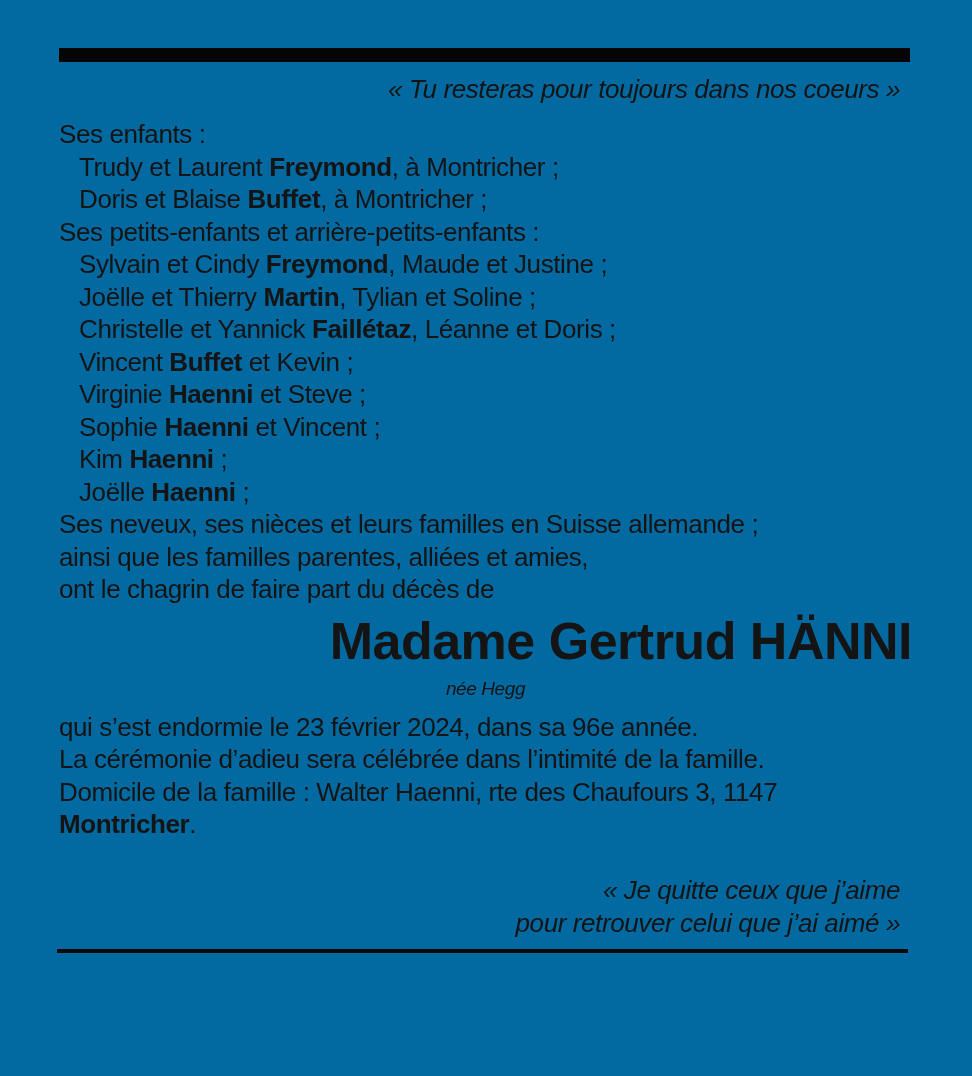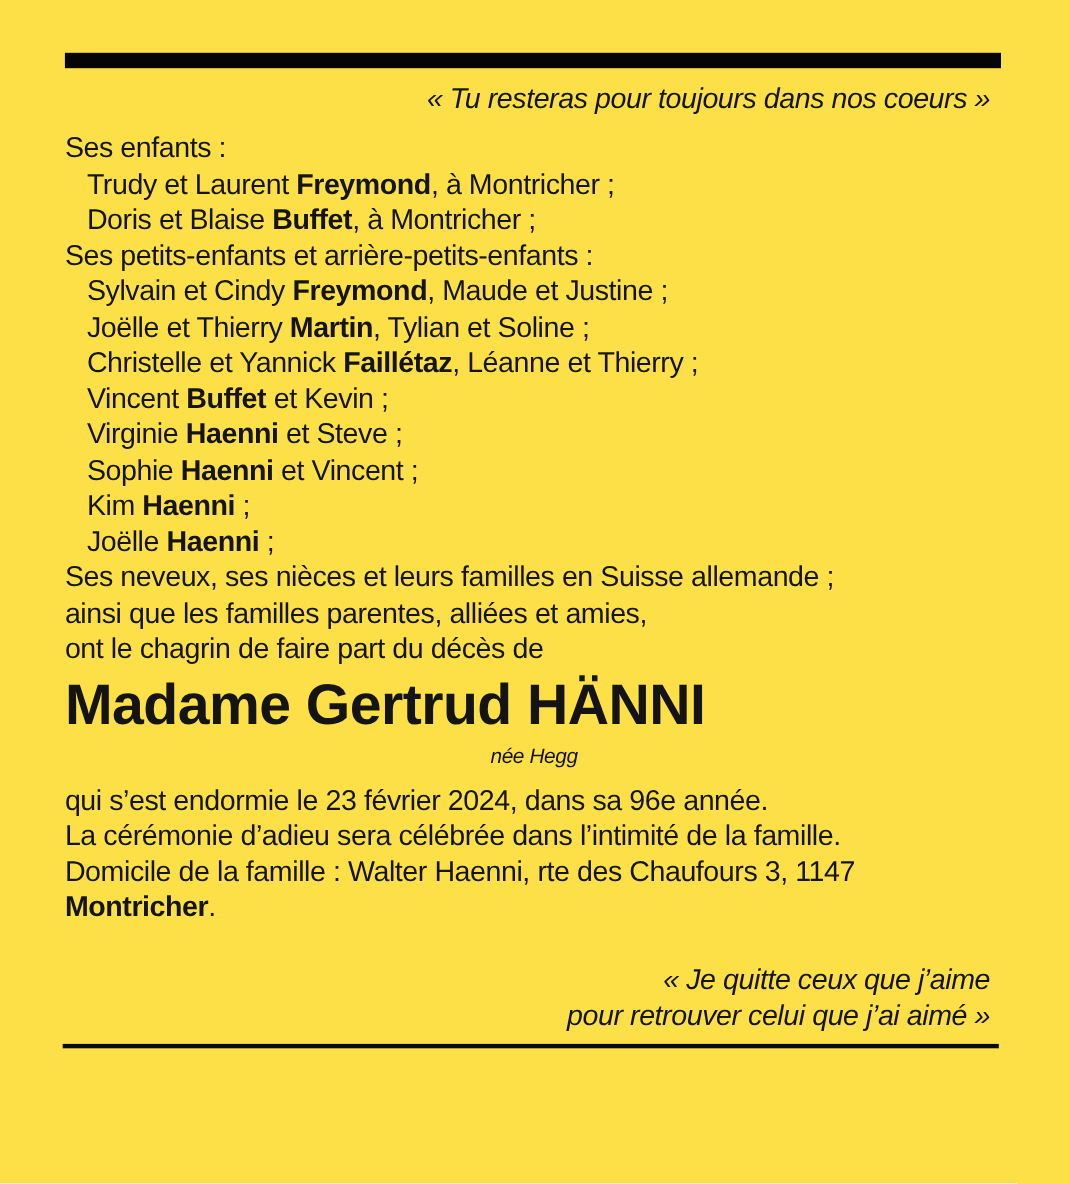--- a/index.html
+++ b/index.html
@@ -4,21 +4,21 @@
 <style>
   html, body {
     margin: 0;
     padding: 0;
     background: #ffffff;
   }
   .sheet {
     position: relative;
     width: 972px;
     height: 1076px;
-    background: #fde047;
+    background: #0369a1;
     font-family: "Liberation Sans", sans-serif;
     color: #141414;
     overflow: hidden;
   }
   .top-rule {
     margin: 48px 62px 0 59px;
     height: 14px;
     background: #050505;
   }
   .bottom-rule {
@@ -38,21 +38,21 @@
     margin: 13px 60px 0 59px;
     font-size: 26px;
     line-height: 32.5px;
     letter-spacing: -0.4px;
   }
   .line { margin: 0; }
   .indent { padding-left: 20px; }
   .line b { font-weight: bold; }
   .deceased-name {
     margin-top: 7px;
-    text-align: left;
+    text-align: right;
     font-size: 52px;
     line-height: 57px;
     font-weight: bold;
     letter-spacing: -0.5px;
   }
   .maiden-name {
     text-align: center;
     font-style: italic;
     font-size: 19px;
     line-height: 37px;
@@ -79,21 +79,21 @@
 
     <p class="line">Ses enfants :</p>
 
     <p class="line indent"><span>Trudy et Laurent </span><b>Freymond</b><span>, à Montricher ;</span></p>
     <p class="line indent"><span>Doris et Blaise </span><b>Buffet</b><span>, à Montricher ;</span></p>
 
     <p class="line">Ses petits-enfants et arrière-petits-enfants :</p>
 
     <p class="line indent"><span>Sylvain et Cindy </span><b>Freymond</b><span>, Maude et Justine ;</span></p>
     <p class="line indent"><span>Joëlle et Thierry </span><b>Martin</b><span>, Tylian et Soline ;</span></p>
-    <p class="line indent"><span>Christelle et Yannick </span><b>Faillétaz</b><span>, Léanne et Thierry ;</span></p>
+    <p class="line indent"><span>Christelle et Yannick </span><b>Faillétaz</b><span>, Léanne et Doris ;</span></p>
     <p class="line indent"><span>Vincent </span><b>Buffet</b><span> et Kevin ;</span></p>
     <p class="line indent"><span>Virginie </span><b>Haenni</b><span> et Steve ;</span></p>
     <p class="line indent"><span>Sophie </span><b>Haenni</b><span> et Vincent ;</span></p>
     <p class="line indent"><span>Kim </span><b>Haenni</b><span> ;</span></p>
     <p class="line indent"><span>Joëlle </span><b>Haenni</b><span> ;</span></p>
 
     <p class="line">Ses neveux, ses nièces et leurs familles en Suisse allemande ;</p>
     <p class="line">ainsi que les familles parentes, alliées et amies,</p>
     <p class="line">ont le chagrin de faire part du décès de</p>
 

